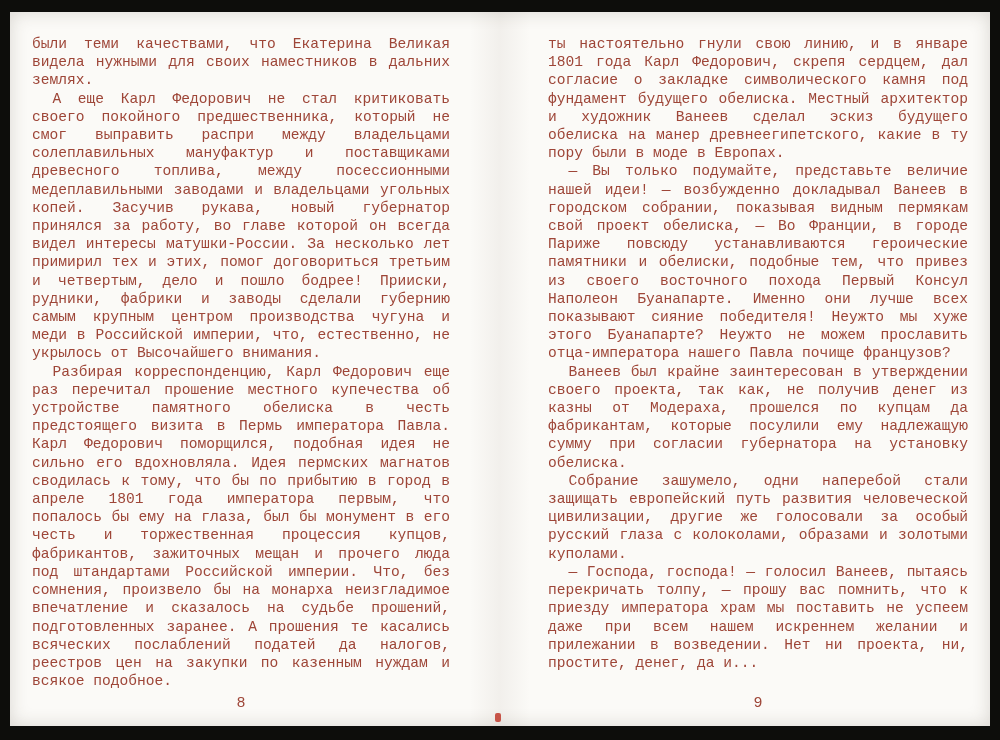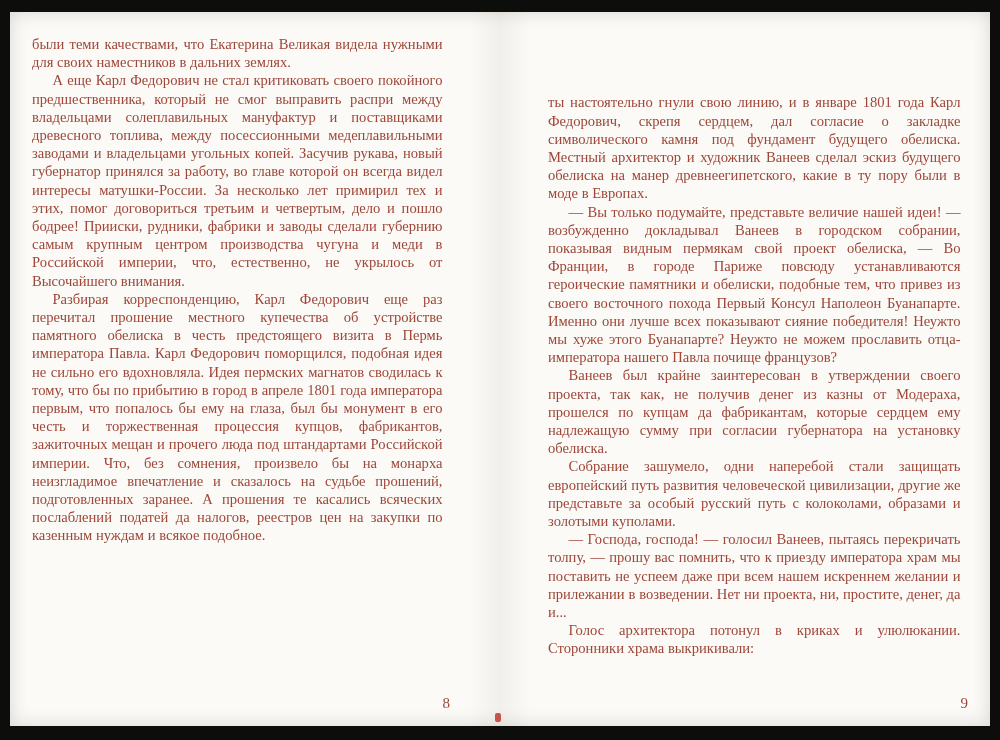--- a/index.html
+++ b/index.html
@@ -21,23 +21,24 @@
     left: 10px; right: 10px; top: 12px; bottom: 14px;
     background: var(--page_bg);
     display: flex;
     box-shadow: inset 0 0 18px rgba(60,50,40,0.18);
   }
 
   .page {
     width: 50%;
     height: 100%;
     display: flex;
-    flex-direction: row;
+    flex-direction: column;
     overflow: hidden;
     position: relative;
+    font-family: Liberation Mono, monospace;
   }
   .page-left  { padding: 23px 50px 10px 22px; }
   .page-right { padding: 23px 22px 10px 48px; align-items: center; }
 
   .page-text {
     color: var(--text_color);
     font-size: 14.6px;
     line-height: 18.2px;
     text-align: justify;
     hyphens: auto;
@@ -83,23 +84,22 @@
         <p>А еще Карл Федорович не стал критиковать своего покойного предшественника, который не смог выправить распри между владельцами солеплавильных мануфактур и поставщиками древесного топлива, между посессионными медеплавильными заводами и владельцами угольных копей. Засучив рукава, новый губернатор принялся за работу, во главе которой он всегда видел интересы матушки-России. За несколько лет примирил тех и этих, помог договориться третьим и четвертым, дело и пошло бодрее! Прииски, рудники, фабрики и заводы сделали губернию самым крупным центром производства чугуна и меди в Российской империи, что, естественно, не укрылось от Высочайшего внимания.</p>
         <p>Разбирая корреспонденцию, Карл Федорович еще раз перечитал прошение местного купечества об устройстве памятного обелиска в честь предстоящего визита в Пермь императора Павла. Карл Федорович поморщился, подобная идея не сильно его вдохновляла. Идея пермских магнатов сводилась к тому, что бы по прибытию в город в апреле 1801 года императора первым, что попалось бы ему на глаза, был бы монумент в его честь и торжественная процессия купцов, фабрикантов, зажиточных мещан и прочего люда под штандартами Российской империи. Что, без сомнения, произвело бы на монарха неизгладимое впечатление и сказалось на судьбе прошений, подготовленных заранее. А прошения те касались всяческих послаблений податей да налогов, реестров цен на закупки по казенным нуждам и всякое подобное.</p>
       </div>
     <div class="page-number">8</div>
   </div>
 
   <div class="page page-right">
     <div class="page-text">
         <p>ты настоятельно гнули свою линию, и в январе 1801 года Карл Федорович, скрепя сердцем, дал согласие о закладке символического камня под фундамент будущего обелиска. Местный архитектор и художник Ванеев сделал эскиз будущего обелиска на манер древнеегипетского, какие в ту пору были в моде в Европах.</p>
         <p>— Вы только подумайте, представьте величие нашей идеи! — возбужденно докладывал Ванеев в городском собрании, показывая видным пермякам свой проект обелиска, — Во Франции, в городе Париже повсюду устанавливаются героические памятники и обелиски, подобные тем, что привез из своего восточного похода Первый Консул Наполеон Буанапарте. Именно они лучше всех показывают сияние победителя! Неужто мы хуже этого Буанапарте? Неужто не можем прославить отца-императора нашего Павла почище французов?</p>
-        <p>Ванеев был крайне заинтересован в утверждении своего проекта, так как, не получив денег из казны от Модераха, прошелся по купцам да фабрикантам, которые сердцем ему надлежащую сумму при согласии губернатора на установку обелиска.</p>
-        <p>Собрание зашумело, одни наперебой стали защищать европейский путь развития человеческой цивилизации, другие же представьте за особый русский путь с колоколами, образами и золотыми куполами.</p>
+        <p>Ванеев был крайне заинтересован в утверждении своего проекта, так как, не получив денег из казны от Модераха, прошелся по купцам да фабрикантам, которые посулили ему надлежащую сумму при согласии губернатора на установку обелиска.</p>
+        <p>Собрание зашумело, одни наперебой стали защищать европейский путь развития человеческой цивилизации, другие же голосовали за особый русский глаза с колоколами, образами и золотыми куполами.</p>
         <p>— Господа, господа! — голосил Ванеев, пытаясь перекричать толпу, — прошу вас помнить, что к приезду императора храм мы поставить не успеем даже при всем нашем искреннем желании и прилежании в возведении. Нет ни проекта, ни, простите, денег, да и...</p>
-        <p>Голос архитектора потонул в криках и улюлюкании. Сторонники храма выкрикивали:</p>
       </div>
     <div class="page-number">9</div>
   </div>
 
   <div class="gutter-shade"></div>
   <div class="scan-artifact"></div>
 </div>
 
 </body></html>

